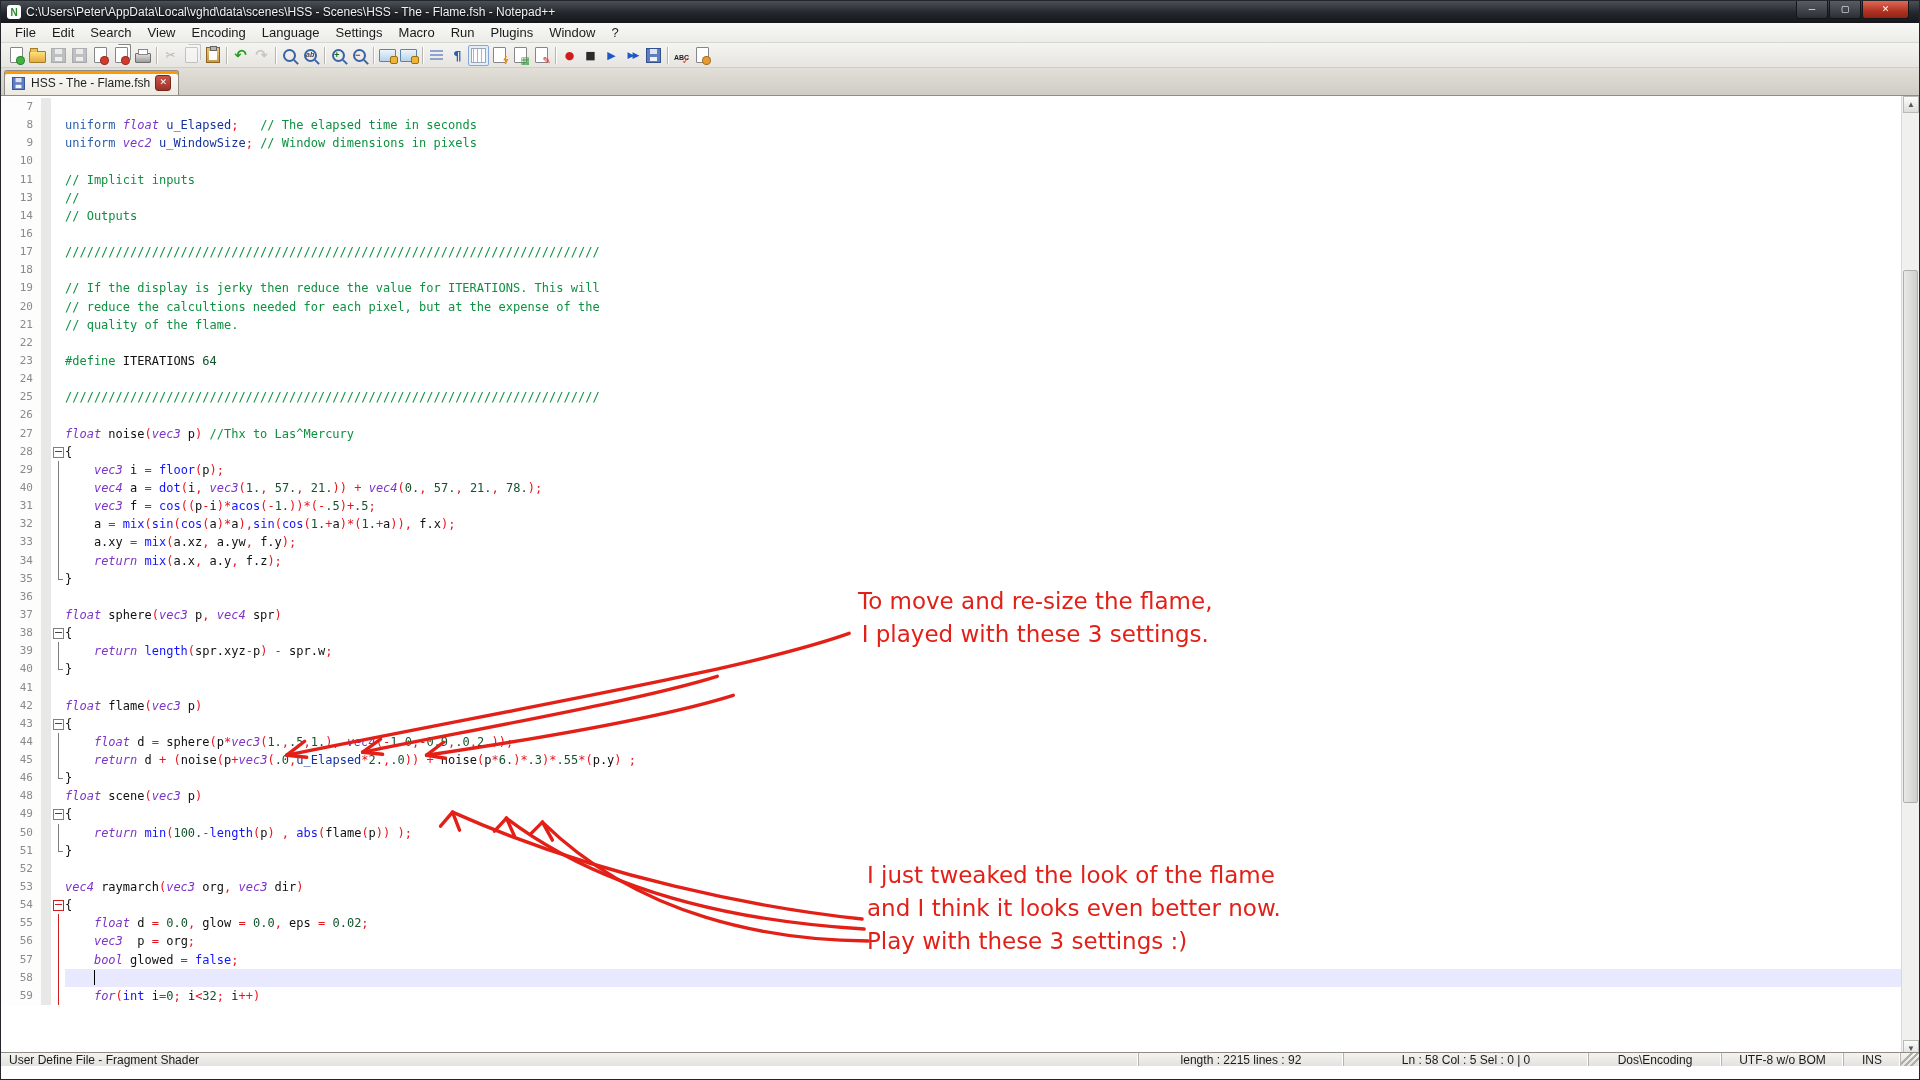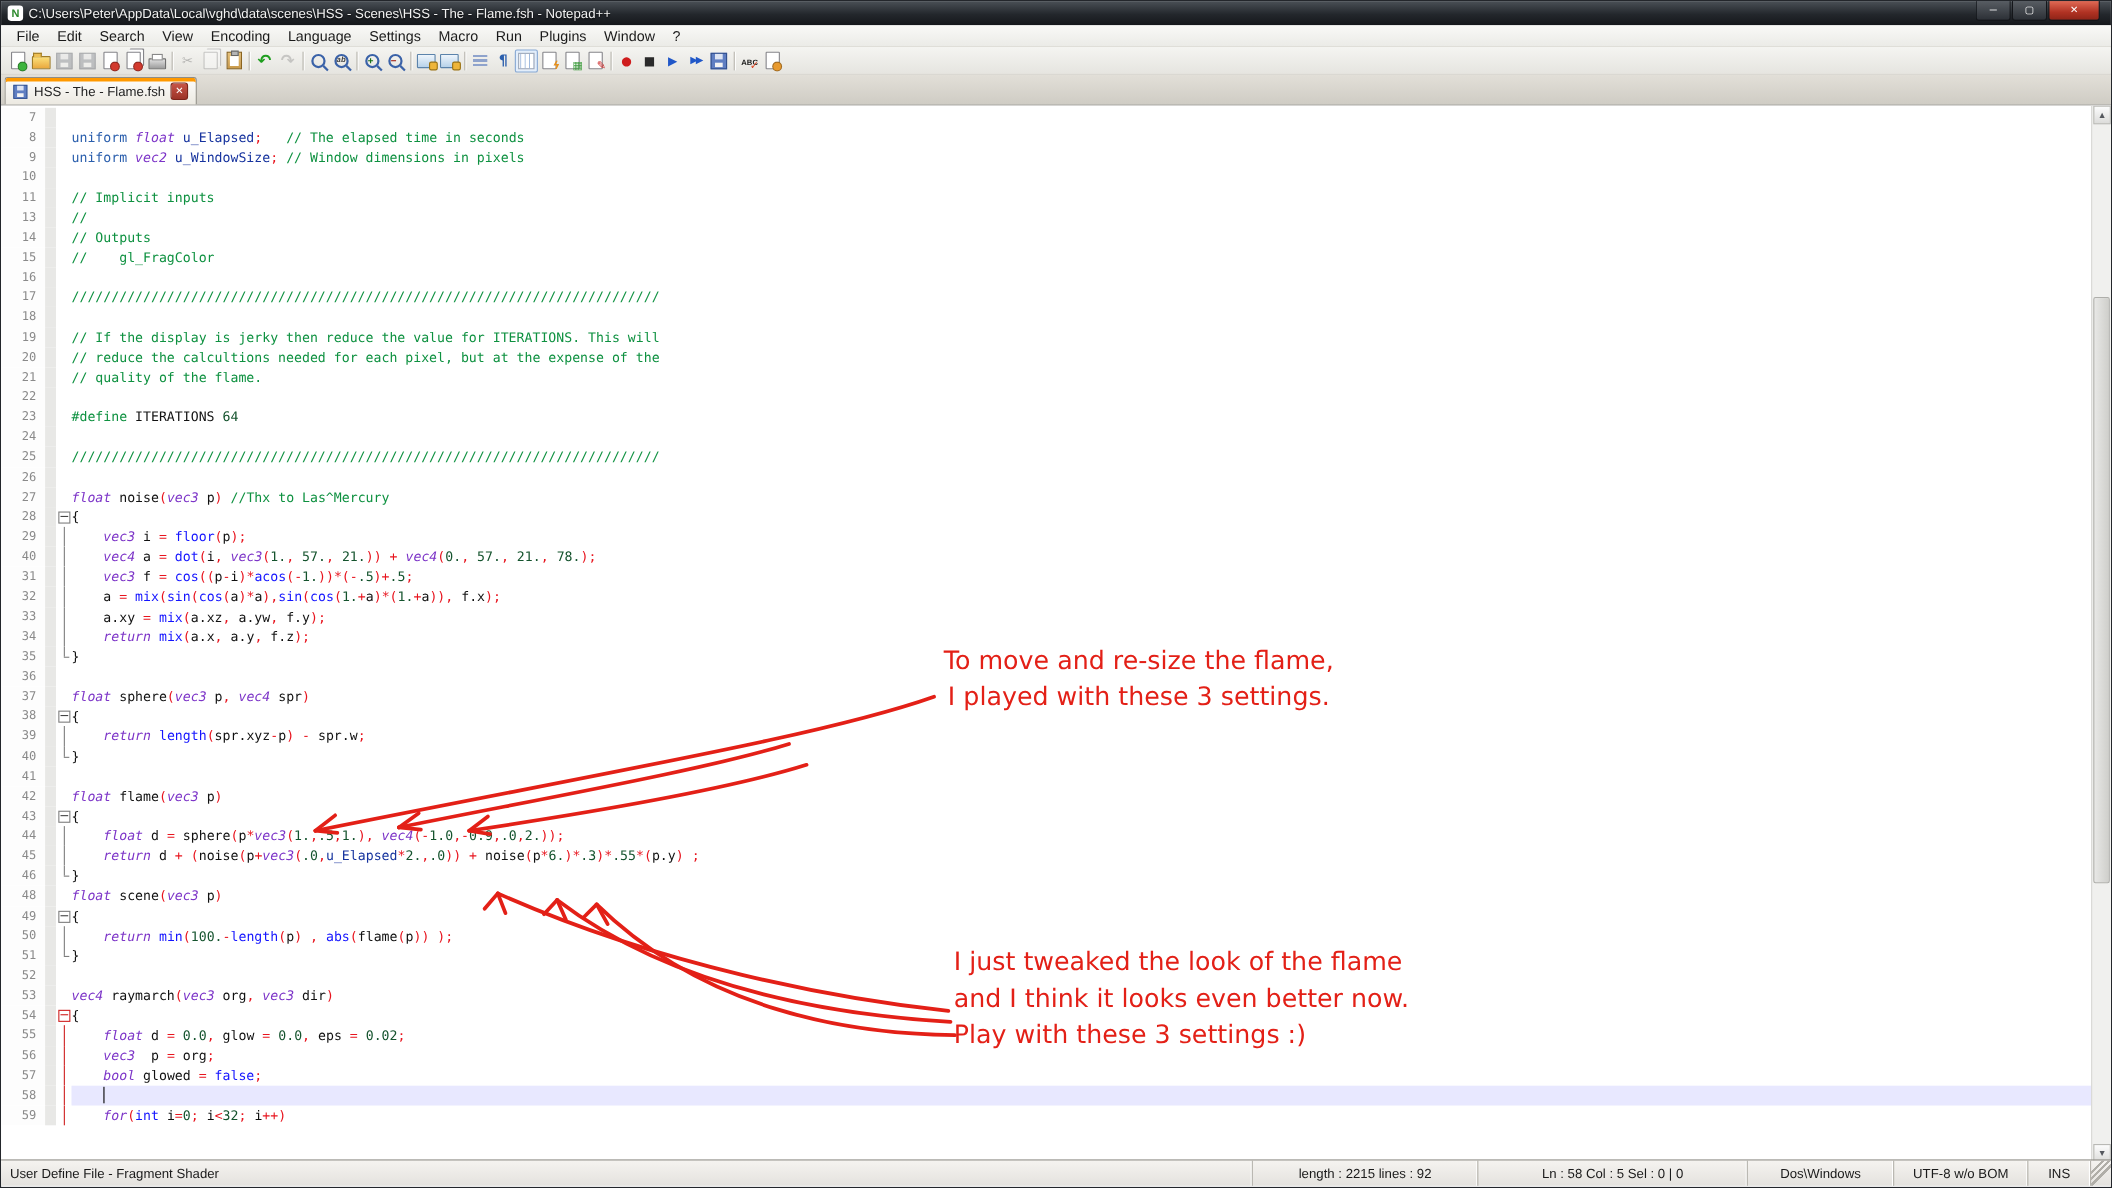--- a/index.html
+++ b/index.html
@@ -112,21 +112,21 @@
   .vthumb{position:absolute;left:1px;right:1px;top:174px;height:533px;
     background:linear-gradient(90deg,#e8e8e6,#cfcfcb);border:1px solid #aeaeaa;border-radius:2px;box-sizing:border-box;}
 
   
   .overlay{position:absolute;inset:0;pointer-events:none;}
   .rstroke{fill:none;stroke:#e01b10;stroke-width:3.4;stroke-linecap:round;}
   .ann{position:absolute;color:#e32017;font-family:cursive,"DejaVu Sans",sans-serif;
     font-size:23px;line-height:33px;white-space:pre;pointer-events:none;}
 
   
-  .statusbar{position:absolute;left:0;bottom:1px;right:0;height:24px;
+  .statusbar{position:absolute;left:0;bottom:13px;right:0;height:14px;
     background:linear-gradient(#f5f3f0,#e4e2de);border-top:1px solid #8f8d86;
     display:flex;align-items:stretch;font-size:12px;color:#1a1a1a;box-sizing:border-box;}
   .ssec{display:flex;align-items:center;padding:0 8px;border-right:1px solid #b5b3ac;
     box-shadow:inset -1px 0 0 #fff;white-space:nowrap;box-sizing:border-box;}
   .ssec.grow{flex:1;}
   .ssec.c{justify-content:center;}
   .grip{width:18px;background:
     linear-gradient(135deg,transparent 0 7px,#b0aea8 7px 9px,transparent 9px 11px,#b0aea8 11px 13px,transparent 13px 15px,#b0aea8 15px 17px,transparent 17px);}
 </style>
 </head>
@@ -327,26 +327,20 @@
           <div class="ln-num">13</div>
           <div class="ln-book"></div>
           <div class="ln-fold"></div>
           <div class="ln-code"><span class="tc">//</span></div>
         </div>
         <div class="row">
           <div class="ln-num">14</div>
           <div class="ln-book"></div>
           <div class="ln-fold"></div>
           <div class="ln-code"><span class="tc">// Outputs</span></div>
-        </div>
-        <div class="row">
-          <div class="ln-num">15</div>
-          <div class="ln-book"></div>
-          <div class="ln-fold"></div>
-          <div class="ln-code"><span class="tc">//    gl_FragColor</span></div>
         </div>
         <div class="row">
           <div class="ln-num">16</div>
           <div class="ln-book"></div>
           <div class="ln-fold"></div>
           <div class="ln-code"></div>
         </div>
         <div class="row">
           <div class="ln-num">17</div>
           <div class="ln-book"></div>
@@ -680,18 +674,18 @@
 I played with these 3 settings.</div>
       <div class="ann" style="left: 866px; top: 858px; color: rgb(227, 32, 23);">I just tweaked the look of the flame
 and I think it looks even better now.
 Play with these 3 settings :)</div>
     </div>
 
   <div class="statusbar">
     <div class="ssec grow">User Define File - Fragment Shader</div>
     <div class="ssec c" style="width:205px">length : 2215   lines : 92</div>
     <div class="ssec c" style="width:245px">Ln : 58   Col : 5   Sel : 0 | 0</div>
-    <div class="ssec c" style="width:133px">Dos\Windows</div>
+    <div class="ssec c" style="width:133px">Dos\Encoding</div>
     <div class="ssec c" style="width:122px">UTF-8 w/o BOM</div>
     <div class="ssec c" style="width:57px">INS</div>
     <div class="grip"></div>
   </div>
 </div>
 
 </body></html>

